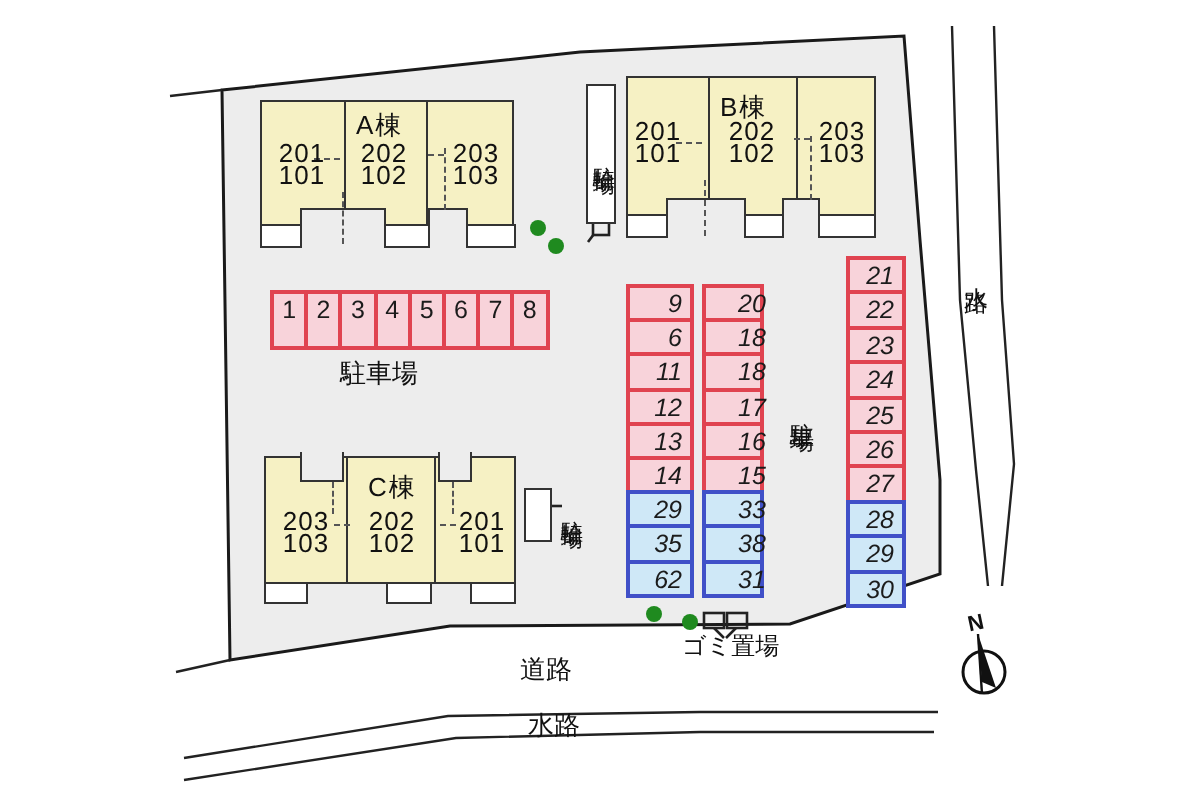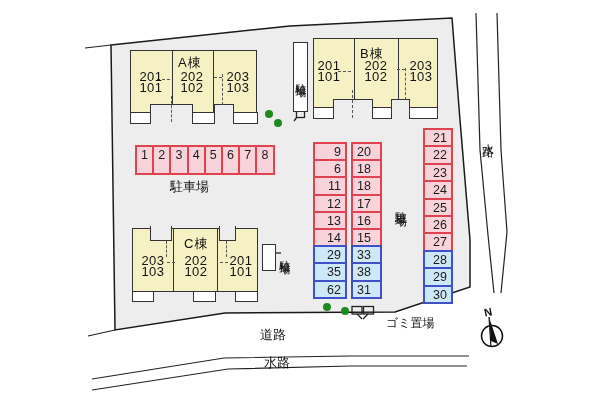--- a/index.html
+++ b/index.html
@@ -14,42 +14,42 @@
   .bldg{position:absolute;background:var(--building_fill);border:1.3px solid #333;box-sizing:border-box;}
   .divider{position:absolute;top:0;bottom:0;width:0;border-left:1.3px solid #333;}
   .strip{position:absolute;background:#fff;border:1.3px solid #333;box-sizing:border-box;}
   .notch{position:absolute;background:var(--parcel_fill);box-sizing:border-box;}
   .notch.open-bottom{border:1.3px solid #333;border-bottom:none;}
   .notch.open-top{border:1.3px solid #333;border-top:none;}
   .dash-v{position:absolute;width:0;border-left:1.5px dashed #555;}
   .dash-h{position:absolute;height:0;border-top:1.5px dashed #555;}
   
   .t{position:absolute;font-size:13px;line-height:14px;white-space:nowrap;color:#111;}
-  .t.small{font-size:12px;margin-left:45px;}
+  .t.small{font-size:12px;}
   .unit{position:absolute;width:40px;text-align:center;font-size:13px;line-height:11px;letter-spacing:0.5px;}
   .unit span{display:block;}
   .bname{position:absolute;font-size:13px;letter-spacing:1px;}
   .vtext{writing-mode:vertical-rl;text-orientation:upright;letter-spacing:3px;}
   .bikebox{position:absolute;background:#fff;border:1.3px solid #333;box-sizing:border-box;
            display:flex;align-items:center;justify-content:center;}
   .bikebox .vtext{font-size:11px;letter-spacing:2px;}
   
-  .vcol{position:absolute;display:flex;flex-direction:column;}
+  .vcol{position:absolute;display:flex;flex-direction:column;font-style:italic;}
   .hrow{position:absolute;display:flex;flex-direction:row;}
   .stall{box-sizing:border-box;font-size:12.5px;color:#1b1b1b;}
   .stall.pink{background:var(--stall_pink_fill);border:2px solid var(--stall_pink_border);}
   .stall.blue{background:var(--stall_blue_fill);border:2px solid var(--stall_blue_border);}
   .vcol .stall + .stall{margin-top:-2px;}
   .hrow .stall + .stall{margin-left:-2px;}
   .row-front .stall{width:19.2px;height:30px;text-align:center;padding-top:1px;line-height:14px;}
   .col-il .stall{width:34px;height:19.2px;line-height:16px;}
   .col-ir .stall{width:31px;height:19.2px;line-height:16px;}
   .col-e  .stall{width:30px;height:19.4px;line-height:16px;}
   .align-right .stall{text-align:right;padding-right:4px;}
-  .align-left  .stall{text-align:left;padding-left:4px;}
+  .align-left  .stall{text-align:left;padding-left:16px;}
   .north-n{position:absolute;font-size:11px;font-weight:bold;transform:rotate(-12deg);}
 </style>
 </head>
 <body>
 
 <div class="stage">
 
   <svg class="base" width="600" height="400" viewBox="0 0 600 400">
 
     <path class="parcel" d="M111,45 L290,26 L452,18 L460,120 L470,240 L470,287 L395,312 L225,313 L115,330 Z"></path>

